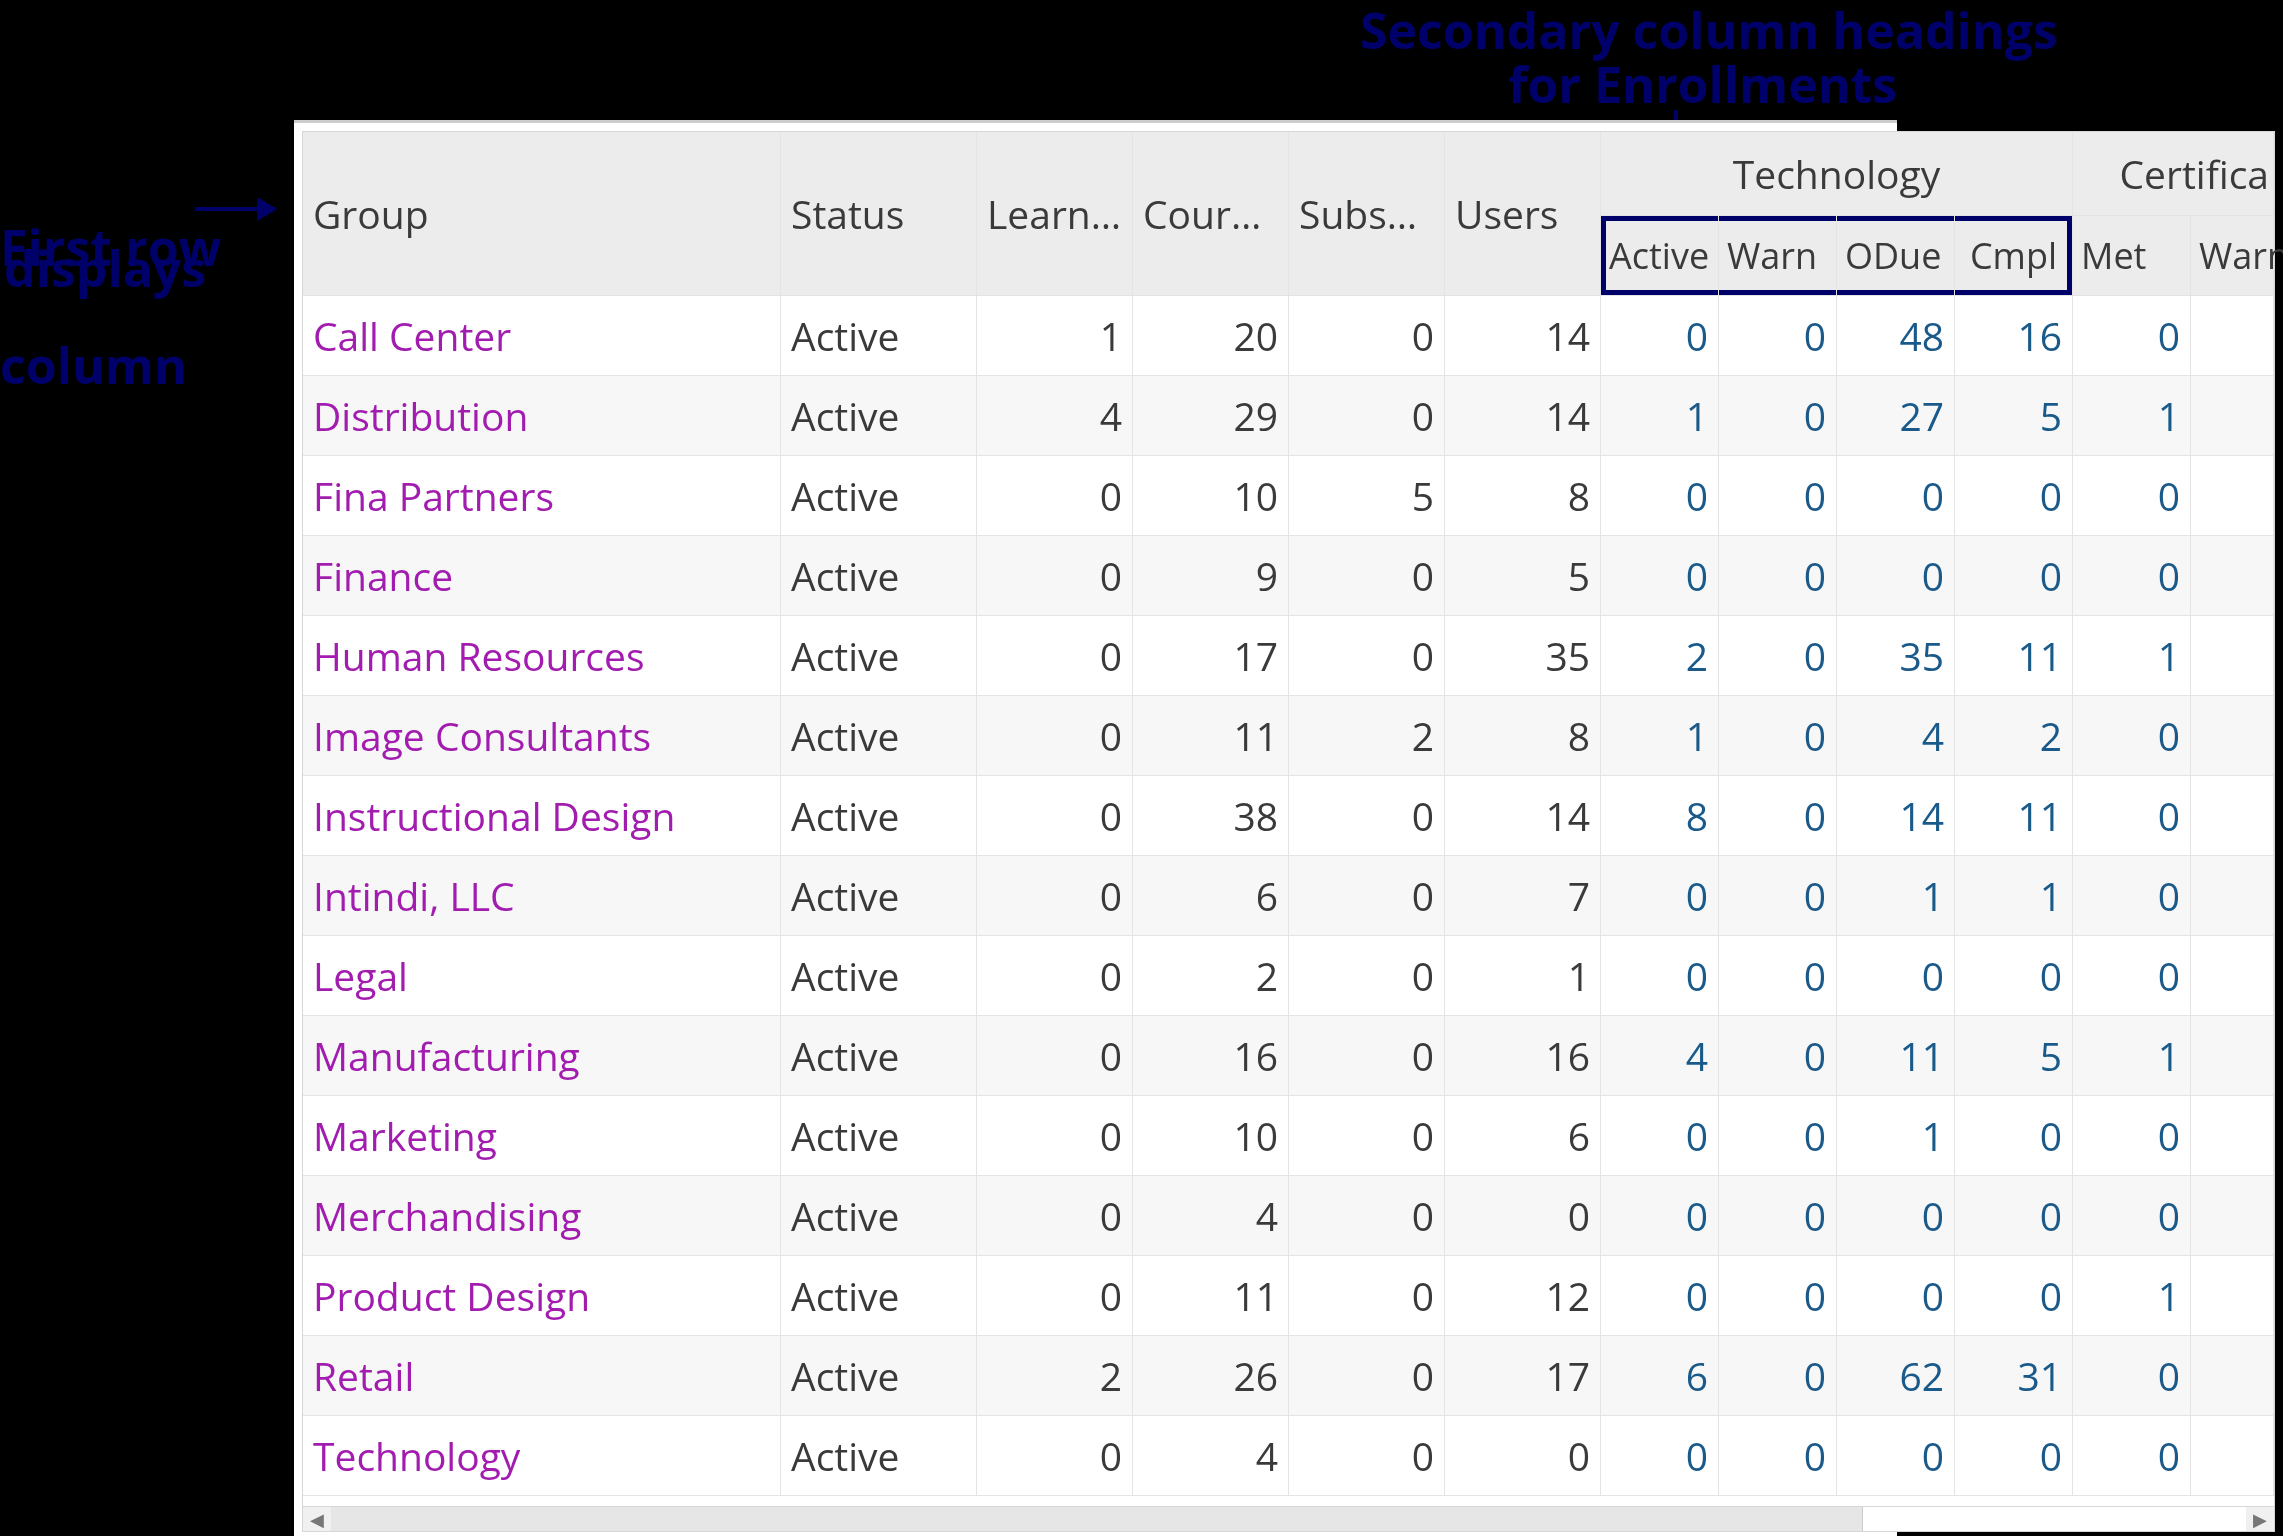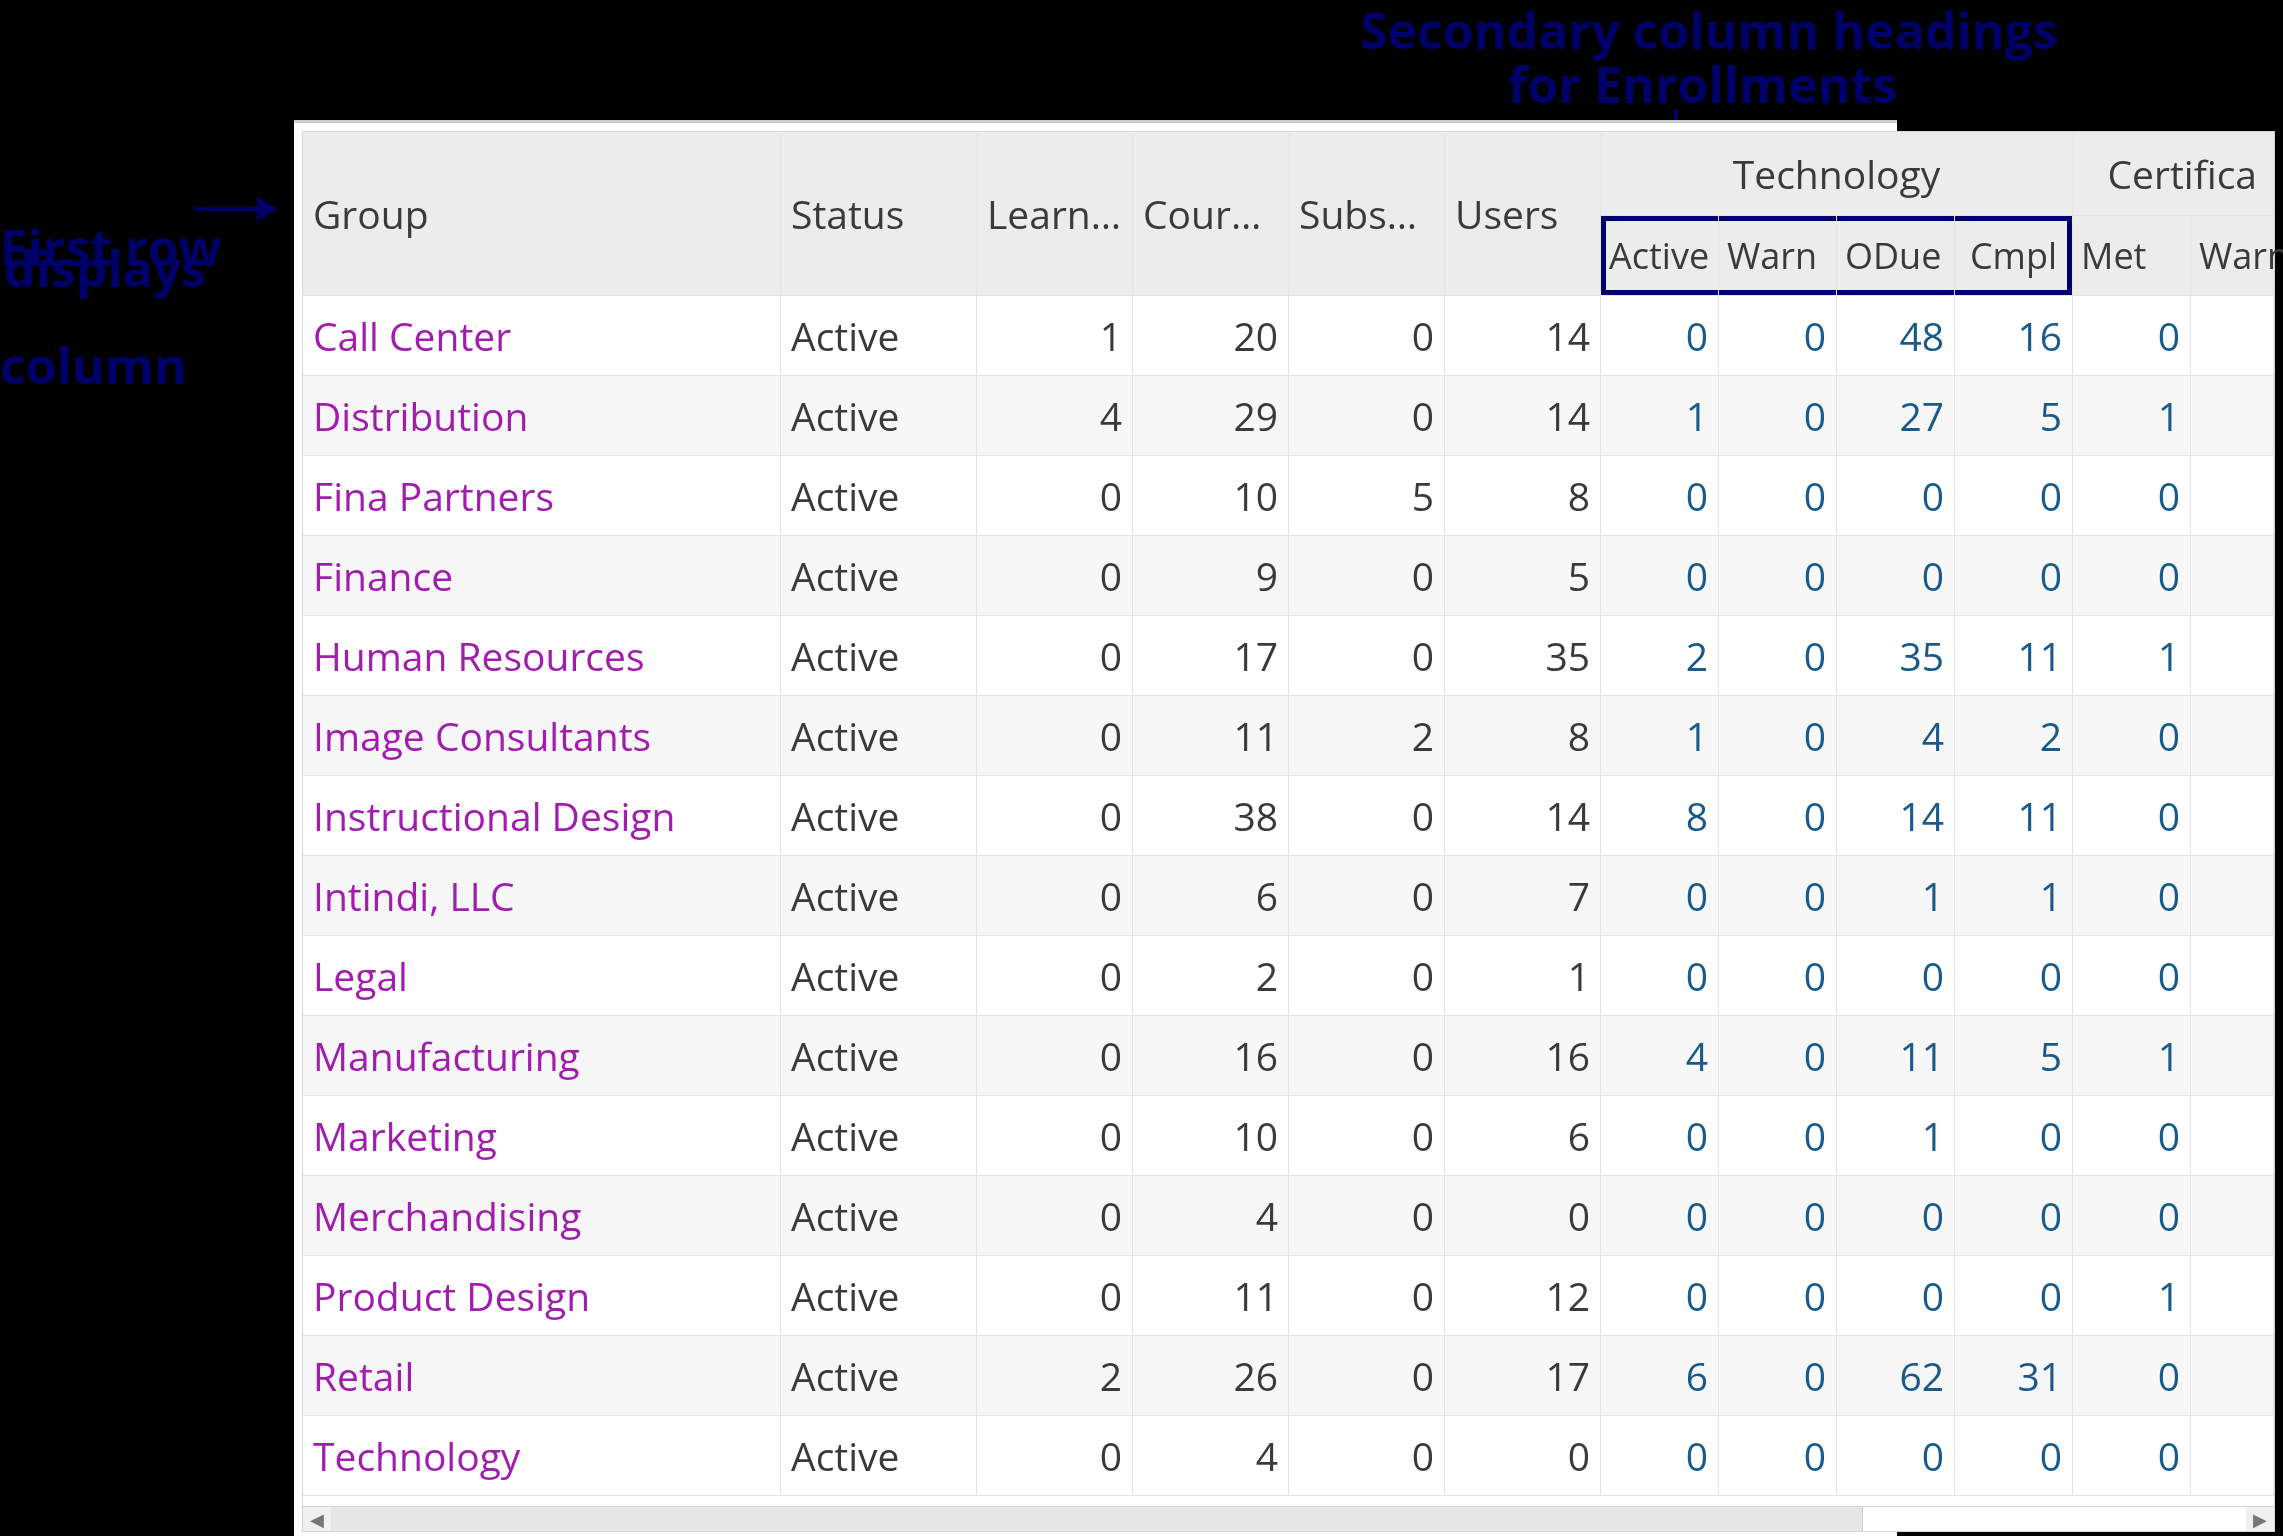--- a/index.html
+++ b/index.html
@@ -209,21 +209,21 @@
           <th rowspan="2" class="span2">
               <span class="trunc">Courses</span>
             </th>
           <th rowspan="2" class="span2">
               <span class="trunc">Subscri…</span>
             </th>
           <th rowspan="2" class="span2">
               <span class="trunc">Users</span>
             </th>
           <th colspan="4" class="group-hdr"><span>Technology</span></th>
-          <th colspan="2" class="group-hdr" style="text-align:right;padding-right:16px;"><span>Certifica</span></th>
+          <th colspan="2" class="group-hdr" style="text-align:right;padding-right:4px;"><span>Certifica</span></th>
         </tr>
         <tr class="hdr-sub">
           <th class="highlight-first"><span>Active</span></th>
           <th class="highlight-mid"><span>Warn</span></th>
           <th class="highlight-mid"><span>ODue</span></th>
           <th class="highlight-last"><span>Cmpl</span></th>
           <th><span>Met</span></th>
           <th><span>Warn</span></th>
         </tr>
       </thead>

